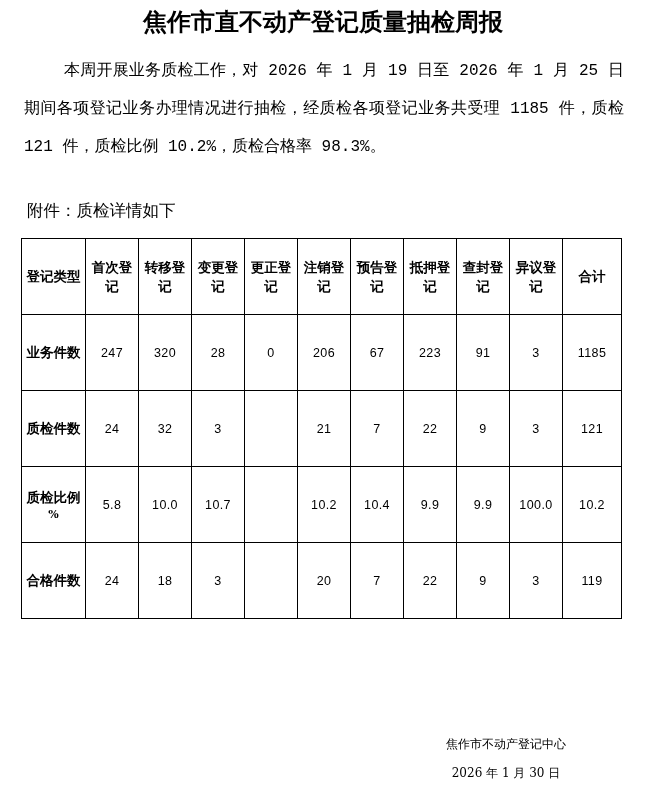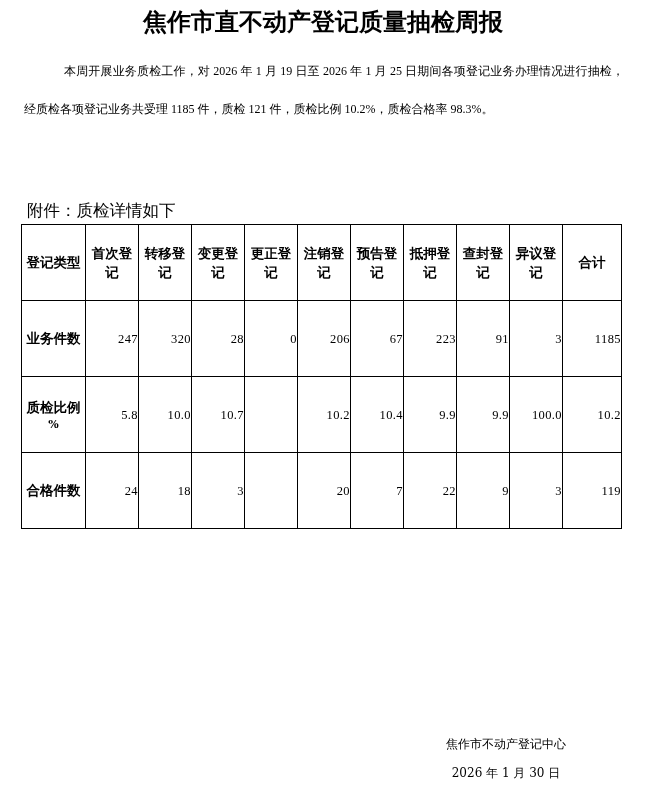--- a/index.html
+++ b/index.html
@@ -37,22 +37,22 @@
     letter-spacing: 0px;
     white-space: nowrap;
   }
 
   
   .body-para {
     position: absolute;
     left: 24px;
     top: 52px;
     width: 600px;
-    font-family: Liberation Serif, serif;
-    font-size: 12px;
+    font-family: Liberation Mono, monospace;
+    font-size: 16px;
     line-height: 38px;
     text-align: justify;
     text-align-last: left;
     text-indent: 40px;
     word-break: break-all;
   }
 
   
   .attach-line {
     position: absolute;
@@ -61,21 +61,21 @@
     font-family: "DejaVu Serif", "Liberation Serif", serif;
     font-size: 16.5px;
     line-height: 26px;
     white-space: nowrap;
   }
 
   
   .qc-table {
     position: absolute;
     left: 21px;
-    top: 224px;
+    top: 238px;
     width: 600px;
     border-collapse: collapse;
     table-layout: fixed;
   }
   .qc-table td {
     border: 1px solid #000000;
     text-align: center;
     vertical-align: middle;
     padding: 0;
     height: 76px;
@@ -89,25 +89,24 @@
     width: 64px;
     letter-spacing: 0px;
   }
   .qc-table .colhead {
     font-family: "DejaVu Serif", "Liberation Serif", serif;
     font-weight: bold;
     font-size: 13.5px;
     line-height: 19px;
   }
   .qc-table .num {
-    font-family: Liberation Serif, serif;
+    font-family: Liberation Sans, sans-serif;
     font-size: 12.5px;
     line-height: 16px;
     letter-spacing: 0.4px;
-    text-align: right;
   }
   .qc-table col.c-label { width: 64px; }
   .qc-table col.c-data  { width: 53px; }
   .qc-table col.c-total { width: 59px; }
 
   .pct {
     display: block;
     font-size: 11px;
     line-height: 15px;
   }
@@ -171,20 +170,33 @@
           <td class="num">28</td>
           <td class="num">0</td>
           <td class="num">206</td>
           <td class="num">67</td>
           <td class="num">223</td>
           <td class="num">91</td>
           <td class="num">3</td>
           <td class="num">1185</td>
         </tr>
         <tr>
+          <td class="rowhead"><span>质检件数</span></td>
+          <td class="num">24</td>
+          <td class="num">32</td>
+          <td class="num">3</td>
+          <td class="num"></td>
+          <td class="num">21</td>
+          <td class="num">7</td>
+          <td class="num">22</td>
+          <td class="num">9</td>
+          <td class="num">3</td>
+          <td class="num">121</td>
+        </tr>
+        <tr>
           <td class="rowhead"><span>质检比例</span><span class="pct">%</span></td>
           <td class="num">5.8</td>
           <td class="num">10.0</td>
           <td class="num">10.7</td>
           <td class="num"></td>
           <td class="num">10.2</td>
           <td class="num">10.4</td>
           <td class="num">9.9</td>
           <td class="num">9.9</td>
           <td class="num">100.0</td>

